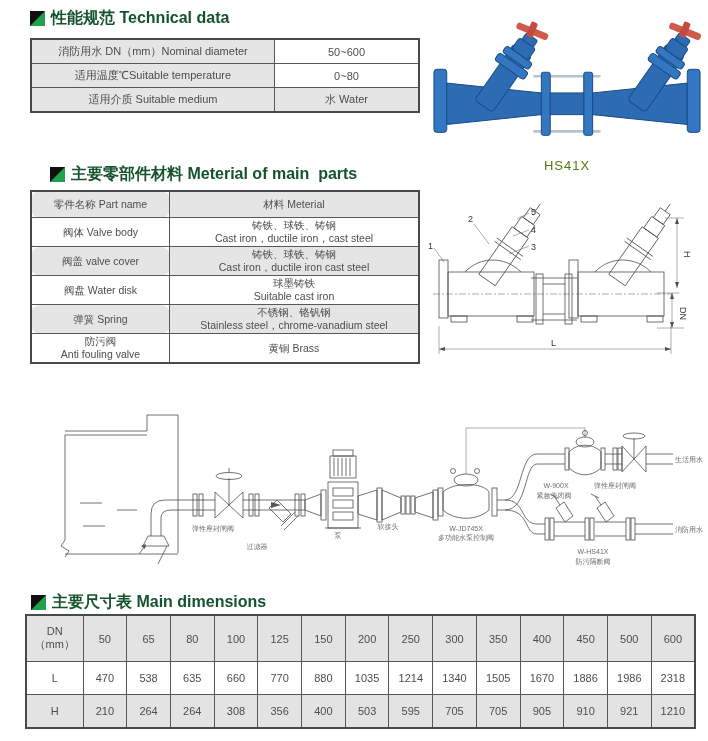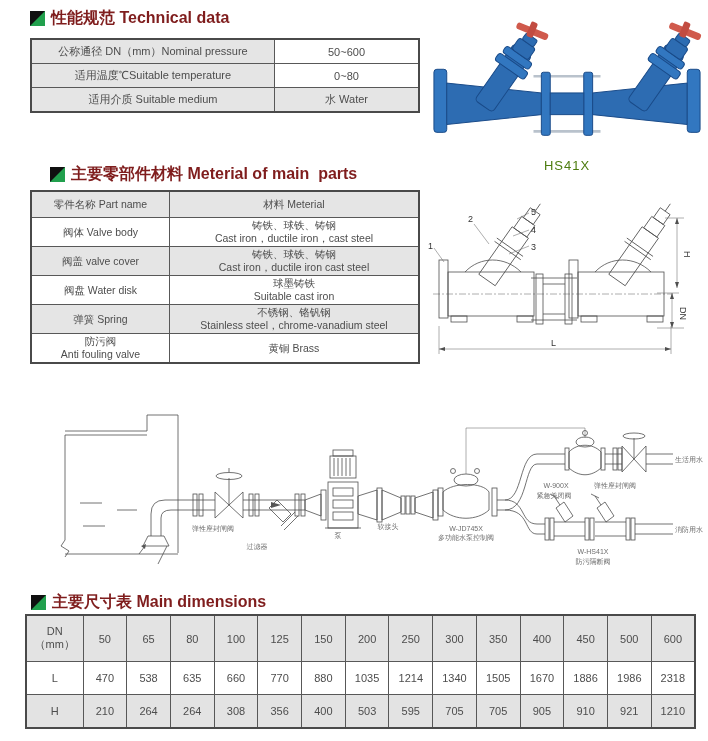--- a/index.html
+++ b/index.html
@@ -1,34 +1,34 @@
 <!DOCTYPE html>
 <html><head>
 <meta charset="utf-8">
 <style>
   html,body{margin:0;padding:0;background:#ffffff;}
   body{font-family:"Liberation Sans",sans-serif;}
   #page{position:relative;width:708px;height:741px;background:#fff;overflow:hidden;}
 
   .heading{position:absolute;display:flex;align-items:center;gap:6px;
-           color:#7f1d1d;font-size:16px;font-weight:bold;white-space:pre;}
+           color:#14532d;font-size:16px;font-weight:bold;white-space:pre;}
   .bullet{display:inline-block;width:15px;height:15px;flex:0 0 15px;
           background:linear-gradient(135deg,#101010 49%,#21a04d 51%);}
 
   table{border-collapse:collapse;table-layout:fixed;position:absolute;}
   td{border:1px solid #585858;text-align:center;vertical-align:middle;
      color:#4d4d4d;padding:0 2px;}
   .t1{left:30px;top:38px;width:390px;border:2px solid #4a4a4a;}
   .t1 td{height:23px;font-size:11px;}
   .t1 td.lbl{width:238px;background:#e5e5e5;}
   .t1 tr.alt td.val{background:#e5e5e5;}
 
   .t2{left:30px;top:190px;width:390px;border:2px solid #4a4a4a;}
   .t2 td{font-size:10.5px;line-height:1.2;}
-  .t2 td.c1{width:133px;}
+  .t2 td.c1{width:133px;border-radius:9px;}
   .t2 tr.hd td{height:25px;}
   .t2 tr:not(.hd) td{height:28px;}
   .t2 tr.g td{background:#e5e5e5;}
   .sub{display:block;}
 
   .t3{left:25px;top:614px;width:671px;border:2px solid #4a4a4a;}
   .t3 td{font-size:11px;}
   .t3 tr.hd td{height:45px;background:#e3e3e3;}
   .t3 tr.rl td{height:32px;}
   .t3 tr.rh td{height:32px;background:#e3e3e3;}
@@ -48,21 +48,21 @@
 <div id="page">
 
   <div class="heading" style="left:30px;top:8px;">
     <span class="bullet"></span>
     <span>性能规范 Technical data</span>
   </div>
 
   <table class="t1">
     <tbody>
         <tr>
-      <td class="lbl">公称通径 DN（mm）Nominal pressure</td>
+      <td class="lbl">消防用水 DN（mm）Nominal diameter</td>
       <td class="val">50~600</td>
     </tr>
     <tr>
       <td class="lbl">适用温度℃Suitable temperature</td>
       <td class="val">0~80</td>
     </tr>
     <tr class="alt">
       <td class="lbl">适用介质 Suitable medium</td>
       <td class="val">水 Water</td>
     </tr>

